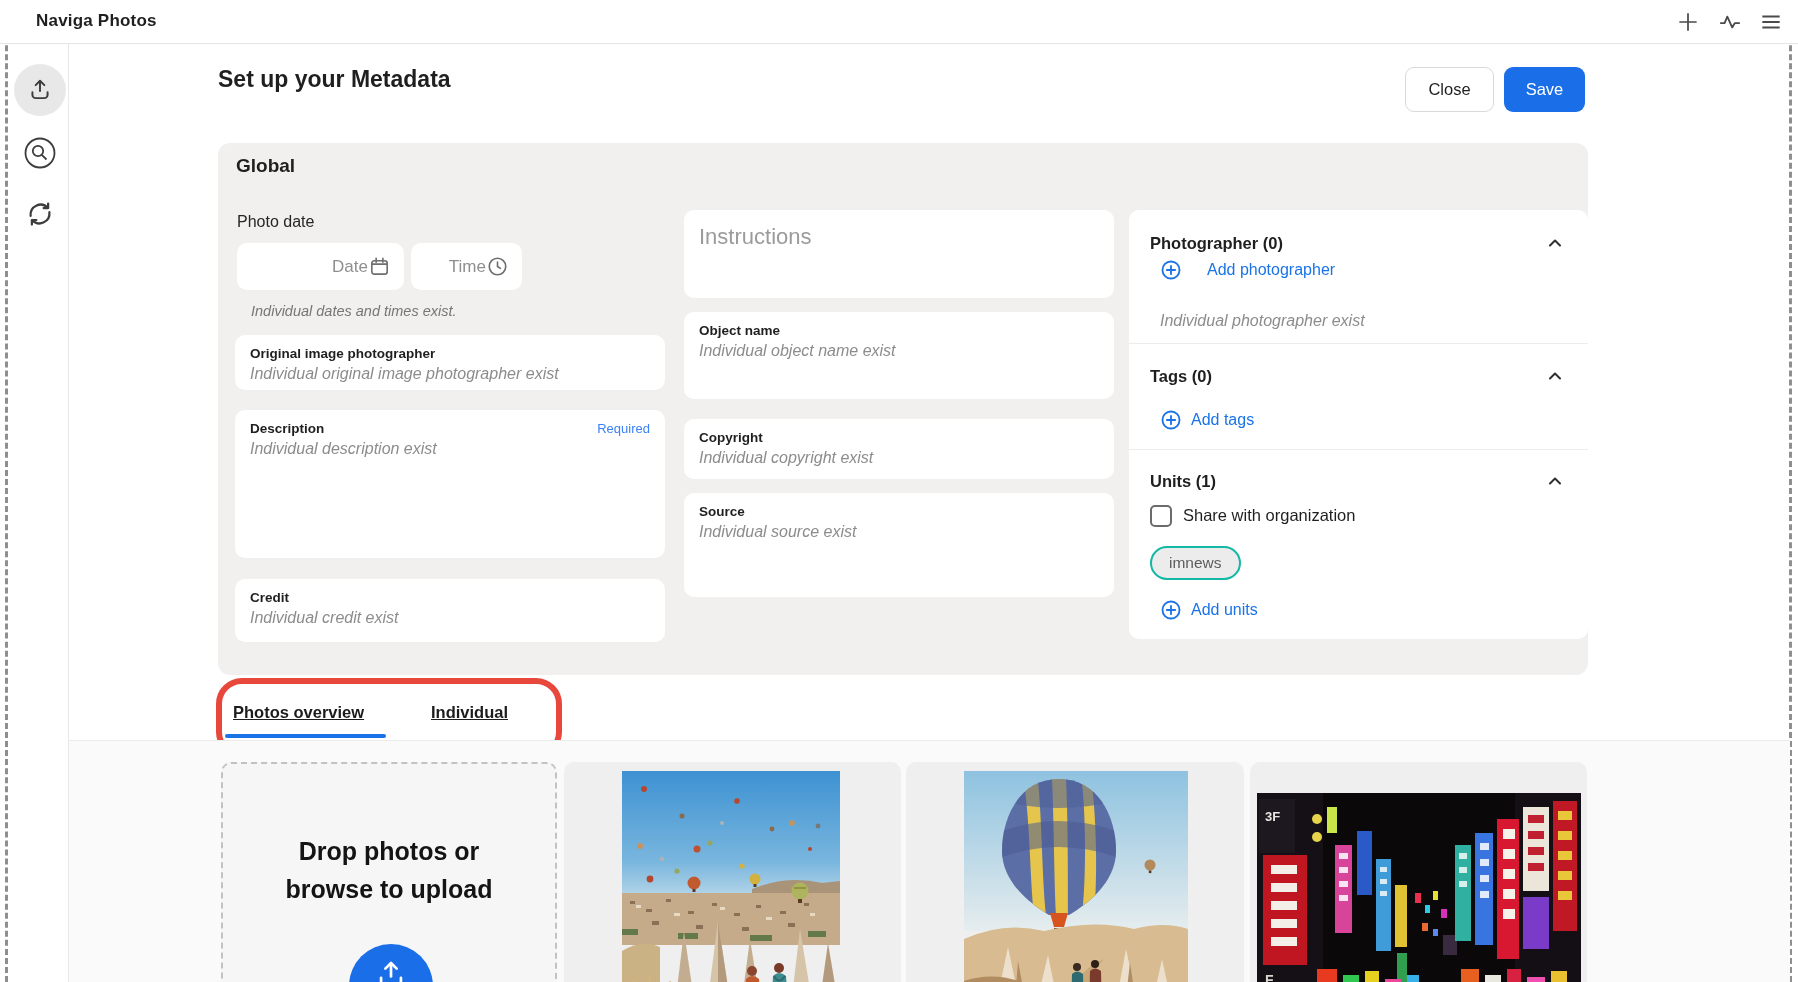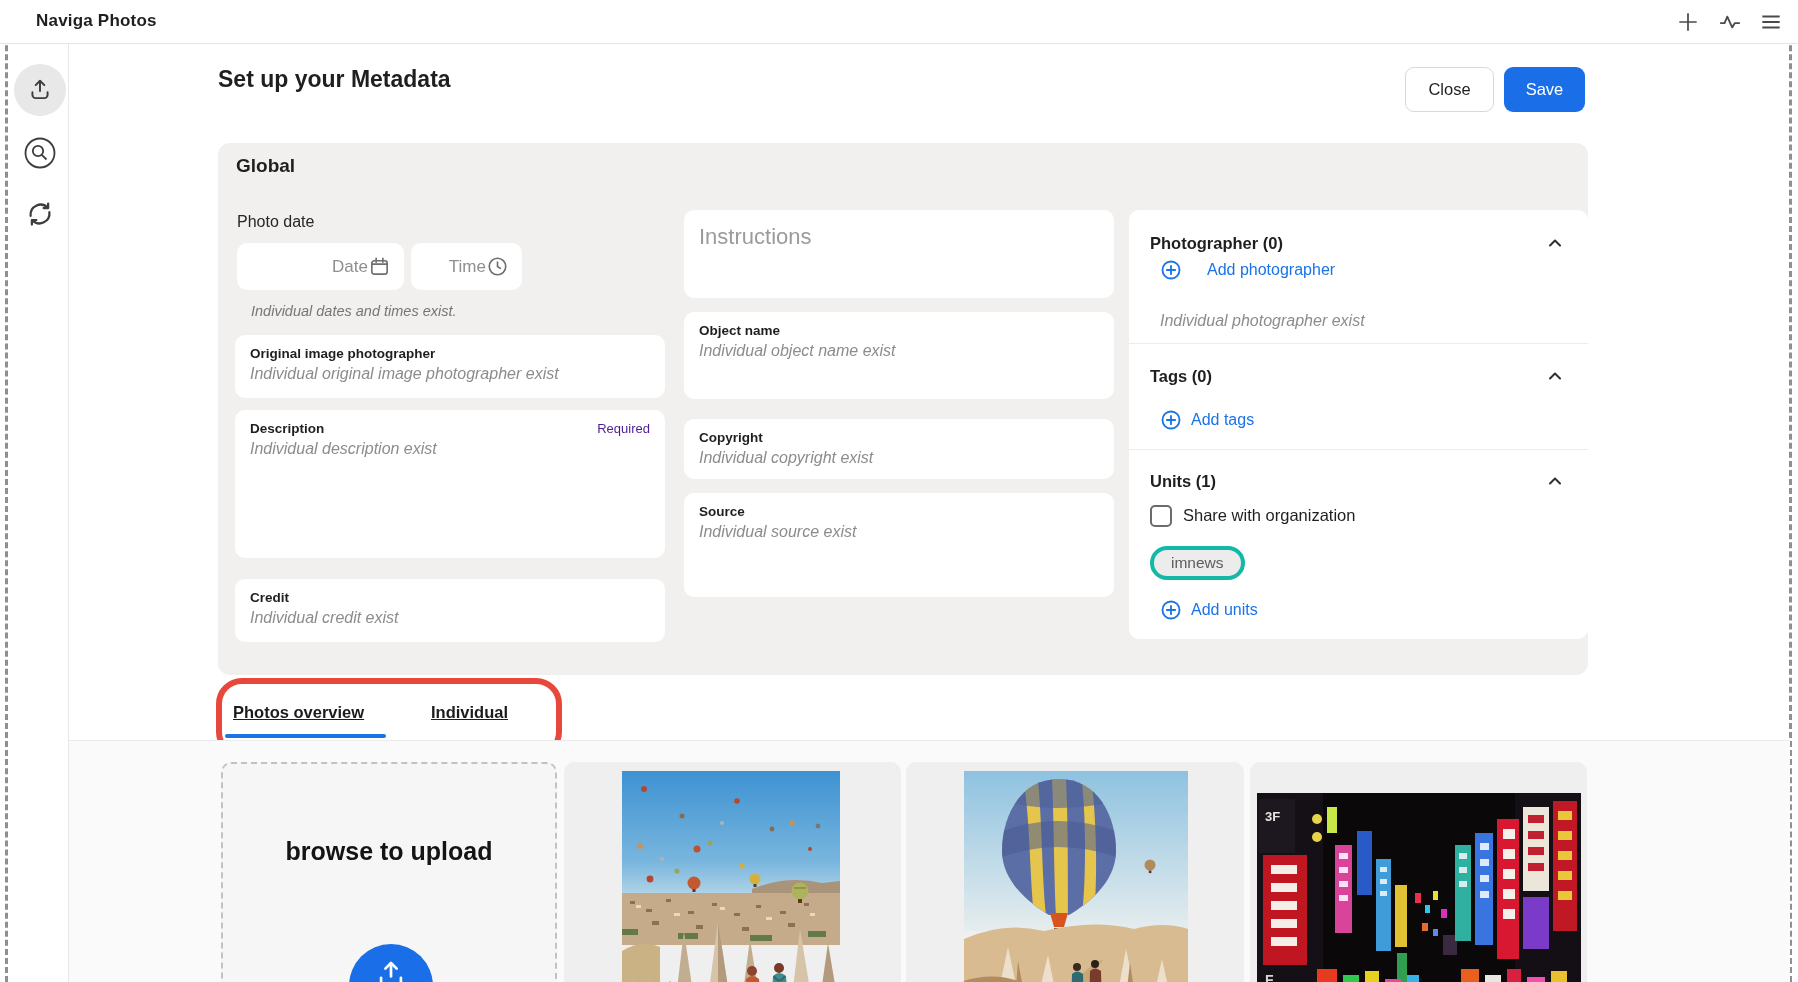--- a/index.html
+++ b/index.html
@@ -30,33 +30,33 @@
   
   #global-panel { left:218px; top:143px; width:1370px; height:532px; background:#f1f0ee; border-radius:12px; }
   #global-title { left:18px; top:12px; font-size:19px; font-weight:bold; }
   .lbl { font-size:16px; color:#262626; }
   .input-pill { background:#fff; border-radius:10px; display:flex; align-items:center; justify-content:flex-end; padding:0 13px 0 16px; cursor:text; }
   .ph { color:#8f8f8f; font-size:17px; }
   .helper { font-style:italic; font-size:14.5px; color:#767676; }
   .field-card { background:#fff; border-radius:10px; padding:11px 15px; cursor:text; }
   .field-label { font-size:13.5px; font-weight:bold; color:#1f1f1f; }
   .field-value { font-style:italic; font-size:16px; color:#8c8c8c; margin-top:4px; }
-  .req { font-size:13px; color:#4c1d95; font-weight:normal; }
+  .req { font-size:13px; color:#3b82f6; font-weight:normal; }
 
   
   #meta-side { left:911px; top:67px; width:459px; height:429px; background:#fff; border-radius:10px; }
   .sec-head { left:21px; right:20px; display:flex; align-items:center; justify-content:space-between; }
   .sec-title { font-size:16.5px; font-weight:bold; }
   .chev { width:26px; height:26px; color:#2f2f2f; cursor:pointer; display:flex; align-items:center; justify-content:center; }
   .add-link { left:31px; display:flex; align-items:center; gap:9px; color:#1a73e8; font-size:16px; font-weight:500; cursor:pointer; }
   .sec-helper { left:31px; font-style:italic; font-size:16px; color:#8c8c8c; }
   .sec-divider { left:0; width:459px; height:0; border-top:1px solid #ececec; }
   .cb { left:21px; width:22px; height:22px; border:2px solid #6b6b6b; border-radius:5px; background:#fff; cursor:pointer; }
   #share-label { left:54px; font-size:16.5px; color:#1f1f1f; }
-  .chip { left:21px; height:34px; padding:0 17px; background:#ececec; border:4px solid #14b8a6; border-radius:17px;
+  .chip { left:21px; height:34px; padding:0 17px; background:#ececec; border:2px solid #14b8a6; border-radius:17px;
           display:inline-flex; align-items:center; font-size:15.5px; color:#5c5c5c; }
 
   
   .tab { top:703px; font-size:16.5px; font-weight:bold; color:#1c1c1c; cursor:pointer;text-decoration:underline; }
   #tab-underline { left:225px; top:734px; width:161px; height:4px; background:#1a73e8; border-radius:2px; }
   #red-annotation { left:216px; top:678px; width:346px; height:80px; border:6px solid #e8473c; border-radius:26px; pointer-events:none; }
 
   
   #photos-strip { left:69px; top:740px; width:1721px; height:242px; background:#fafafa; border-top:1px solid #ebebeb; }
   .photo-card { top:762px; height:252px; background:#efefef; border-radius:10px; cursor:pointer; overflow:hidden; }
@@ -137,21 +137,21 @@
       <span class="ph">Time</span>
       <span style="color:#6e6e6e; display:flex;">
         <svg width="23" height="23" viewBox="0 0 24 24" fill="none" stroke="currentColor" stroke-width="1.7" stroke-linecap="round">
           <circle cx="12" cy="12" r="8.6"></circle>
             <path d="M12 7.5V12l3 2"></path>
         </svg>
       </span>
     </div>
     <div class="abs helper" style="left:33px; top:160px;">Individual dates and times exist.</div>
 
-    <div class="abs field-card" style="left:17px; top:192px; width:430px; height:63px;">
+    <div class="abs field-card" style="left:17px; top:192px; width:430px; height:55px;">
       <div class="field-label">Original image photographer</div>
       <div class="field-value">Individual original image photographer exist</div>
     </div>
 
     <div class="abs field-card" style="left:17px; top:267px; width:430px; height:148px;">
       <div style="display:flex; justify-content:space-between; align-items:flex-start;">
         <div class="field-label">Description</div>
         <div class="req">Required</div>
       </div>
       <div class="field-value">Individual description exist</div>
@@ -243,20 +243,21 @@
 
   <div class="abs tab" style="left:233px;">Photos overview</div>
   <div class="abs tab" style="left:431px;">Individual</div>
   <div class="abs" id="tab-underline"></div>
   <div class="abs" id="red-annotation"></div>
 
   <div class="abs" id="photos-strip"></div>
 
   <div class="abs" id="drop-card">
     <div class="abs drop-text" style="top:68px;">
+      <div>Drop photos or</div>
       <div>browse to upload</div>
     </div>
     <div class="abs" id="upload-circle">
       <span style="display:flex;">
         <svg width="34" height="34" viewBox="0 0 24 24" fill="none" stroke="currentColor" stroke-width="1.9" stroke-linecap="round" stroke-linejoin="round">
           <path d="M12 13V4"></path>
             <path d="M8 7.5 12 3.5 16 7.5"></path>
             <path d="M5 14v2.5a3 3 0 0 0 3 3h8a3 3 0 0 0 3-3V14"></path>
         </svg>
       </span>

